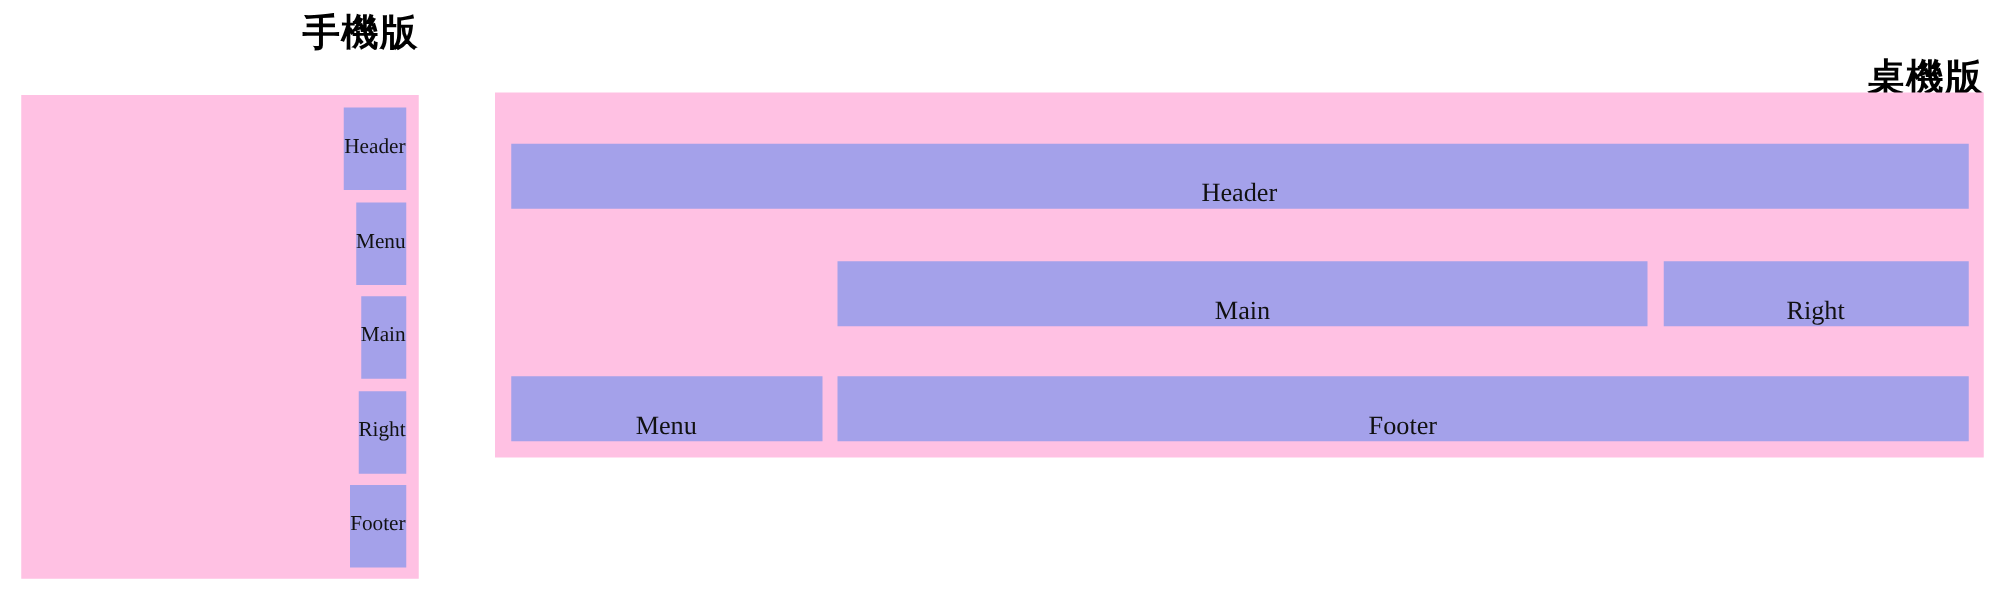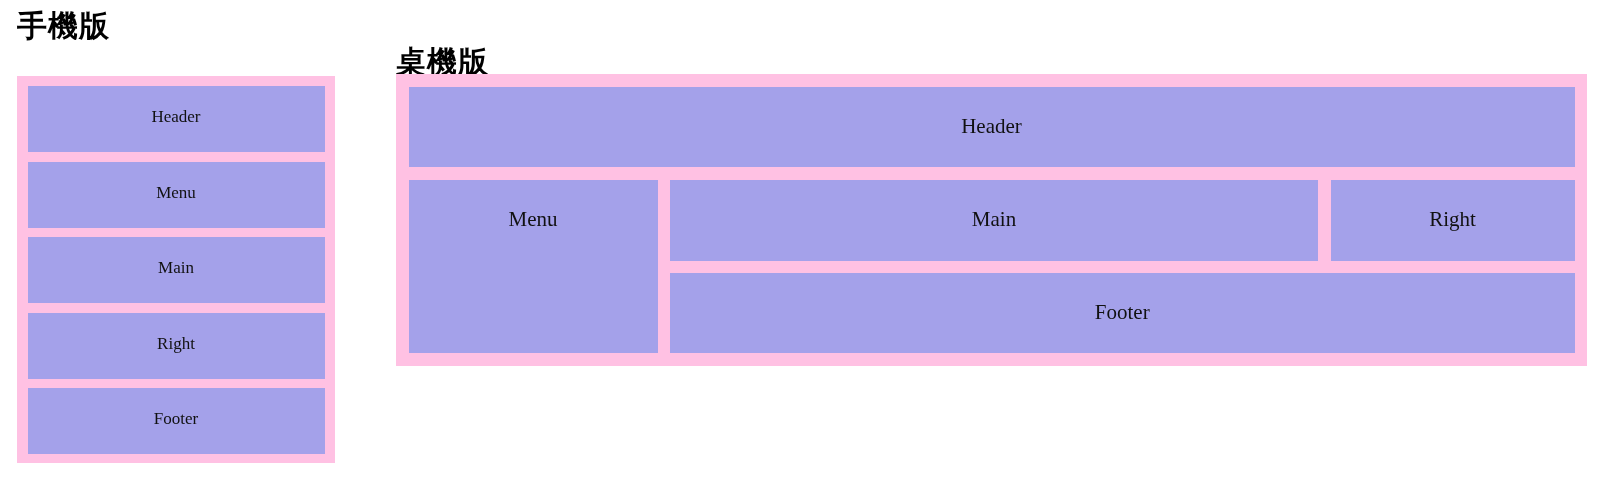--- a/index.html
+++ b/index.html
@@ -10,28 +10,28 @@
   *{margin:0;padding:0;box-sizing:border-box;}
   html,body{background:#ffffff;}
   body{
     width:1600px;height:489px;
     position:relative;overflow:hidden;
     font-family:"Liberation Sans","DejaVu Sans",sans-serif;
   }
   .section-title{
     position:absolute;top:6px;
     font-size:30px;font-weight:bold;color:#000;
-    text-align:left;
+    text-align:right;
     font-family:"DejaVu Sans","Liberation Sans",sans-serif;
     letter-spacing:1px;
   }
   #mobile-title{left:17px;width:318px;}
   #desktop-title{left:396px;width:1191px;margin-top:36px;}
 
-  .container{position:absolute;background:var(--pink);}
+  .container{position:absolute;background:var(--pink);align-items:flex-end;}
 
   
   #mobile-container{
     left:17px;top:76px;width:318px;height:387px;
     padding:10px 10.5px 9px 10.5px;
     display:flex;flex-direction:column;gap:9.5px;
   }
   .box{
     background:var(--purple);
     text-align:center;

